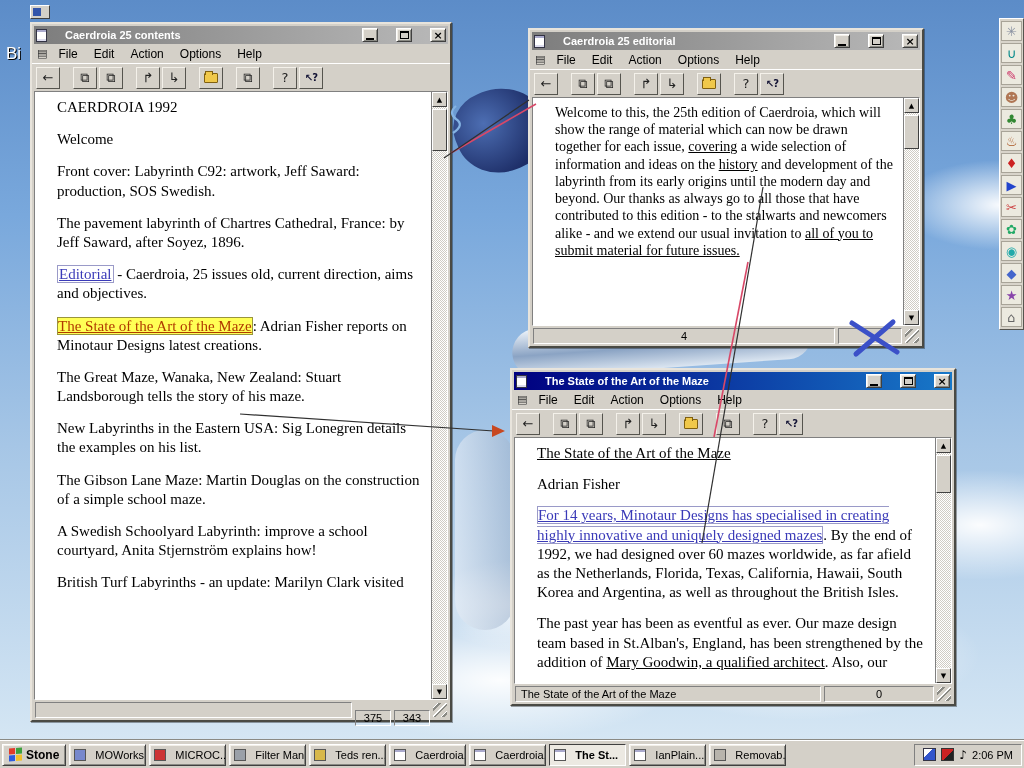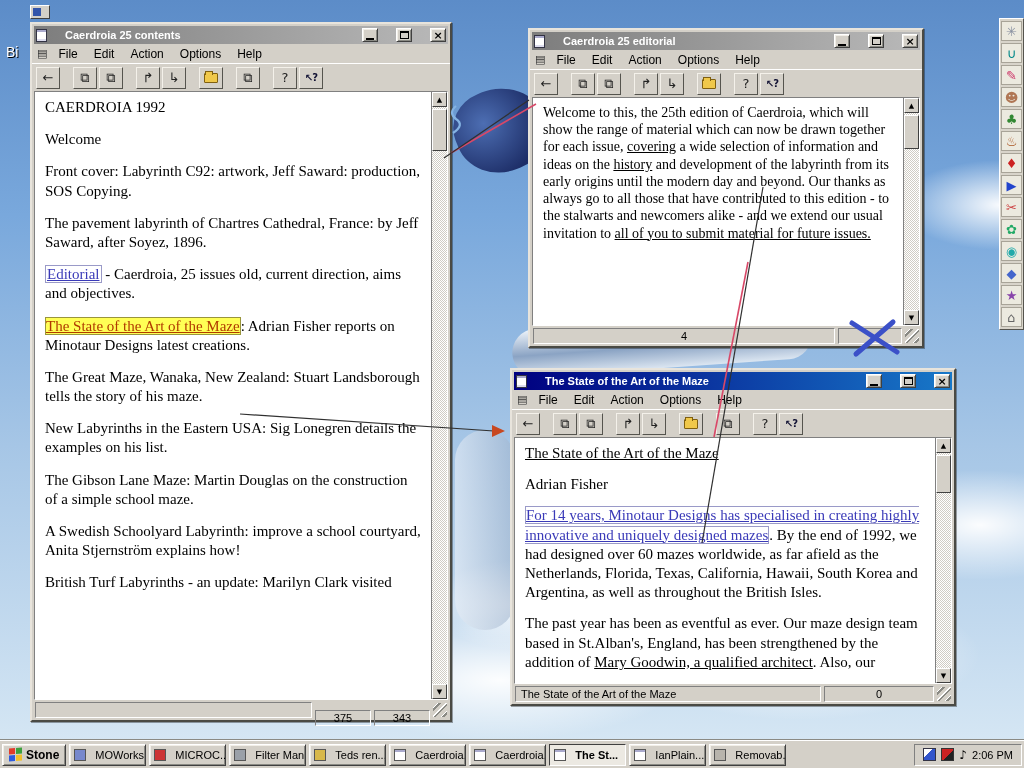--- a/index.html
+++ b/index.html
@@ -11,21 +11,21 @@
   .cloud { position:absolute; border-radius:50%;
            background: radial-gradient(closest-side, rgba(255,255,255,.95), rgba(255,255,255,0)); }
   .chrome-ribbon { position:absolute; left:512px; top:320px; width:300px; height:48px;
            border-radius:26px; transform:rotate(-4deg);
            background: linear-gradient(180deg,#f4f8fc, #8aa2c2 55%, #dfe8f2); opacity:.95; }
   .navy-swoosh { position:absolute; left:455px; top:88px; width:92px; height:84px;
            border-radius:45% 60% 50% 55%; transform:rotate(-22deg);
            background: radial-gradient(circle at 35% 35%, #4a6ab0, #16245e 70%); opacity:.92; }
   .chrome-blob { position:absolute; left:455px; top:430px; width:60px; height:200px;
            border-radius:40px; background: linear-gradient(90deg,#e8eef6,#9db2cc); opacity:.6; }
-  .desktop-label { position:absolute; left:6px; top:44px; color:#fff; font-size:14px;
+  .desktop-label { position:absolute; left:6px; top:44px; color:#fff; font-size:17px;
            text-shadow:1px 1px 0 #000; }
   .win-fragment { position:absolute; left:30px; top:5px; width:20px; height:14px;
            background:#d4d0c8; border:1px solid; border-color:#fff #404040 #404040 #fff; }
   .win-fragment i { display:block; width:8px; height:8px; margin:2px; background:#3355aa; }
 
   
   .win { position:absolute; background:#d4d0c8; display:flex; flex-direction:column;
          border:2px solid; border-color:#e8e4dc #4a4a44 #4a4a44 #e8e4dc;
          box-shadow: 1px 1px 0 rgba(0,0,0,.35); }
   .titlebar { height:18px; margin:2px 2px 0 2px; display:flex; align-items:center; gap:18px; padding:0 2px; }
@@ -56,39 +56,39 @@
   .tool-sep { width:9px; }
   .folder-ico { width:14px; height:10px; background:#f0c84a; border:1px solid #806010;
                 border-radius:1px; position:relative; }
   .folder-ico::before { content:""; position:absolute; left:0; top:-3px; width:6px; height:3px;
                 background:#f0c84a; border:1px solid #806010; border-bottom:none; }
   .ctx-help { font-size:10px; letter-spacing:-1px; font-weight:bold; color:#113; }
 
   .body-row { flex:1; display:flex; overflow:hidden; margin:0 2px;
               border:1px solid; border-color:#808080 #fff #fff #808080; background:#fff; }
   .content { flex:1; background:#fff; overflow:hidden; padding:6px 10px 0 10px;
-             font-family:"Liberation Serif", serif; color:#000; }
+             font-family:"Liberation Serif", serif; color:#000;margin-left:12px; }
   .content p { line-height:1.28; }
 
   .scrollbar { width:16px; flex:0 0 16px; display:flex; flex-direction:column;
                background:#dcd8d0;
                background-image: repeating-conic-gradient(#ffffff 0% 25%, #d0ccc4 0% 50%);
                background-size:2px 2px; border-left:1px solid #808080; }
   .sb-btn { width:15px; height:15px; background:#d4d0c8; padding:0;
             border:1px solid; border-color:#fff #404040 #404040 #fff;
             font:7px "DejaVu Sans", sans-serif; display:flex; align-items:center; justify-content:center; }
   .sb-track { flex:1; position:relative; }
   .sb-thumb { position:absolute; left:0; top:2px; width:15px; height:42px; background:#d4d0c8;
               border:1px solid; border-color:#fff #404040 #404040 #fff; }
 
   .statusbar { height:20px; display:flex; align-items:center; gap:3px; padding:2px 3px; font-size:11px; }
   .status-field { height:16px; border:1px solid; border-color:#808080 #fff #fff #808080;
                   padding:0 5px; display:flex; align-items:center; overflow:hidden; white-space:nowrap; }
   .sf-flex { flex:1; }
-  .sf-num { width:56px; justify-content:center;margin-top:16px; }
+  .sf-num { width:36px; justify-content:center;margin-top:16px; }
   .grip { width:14px; height:14px;
           background: repeating-linear-gradient(135deg,#d4d0c8 0 3px,#fff 3px 4px,#8a8a84 4px 6px); }
 
   
   .lk-box  { color:#3a3ab8; text-decoration:underline; border:1px solid #9a9ac8; padding:0 1px; cursor:pointer; }
   .lk-u    { color:#000; text-decoration:underline; cursor:pointer; }
   .lk-hl   { background:#ffff55; border:1px solid #99953d; color:#b03a00;
              text-decoration:underline; cursor:pointer; }
   .lk-blue { color:#3a3ab8; text-decoration:underline; border:1px solid #9a9ac8; cursor:pointer; }
 
@@ -198,21 +198,21 @@
     <span class="tool-sep"></span>
     <button class="tool-btn">⧉</button>
     <span class="tool-sep"></span>
     <button class="tool-btn">?</button>
     <button class="tool-btn ctx-help">↖?</button>
   </div>
   <div class="body-row">
     <div class="content">
       <p>CAERDROIA 1992</p>
       <p>Welcome</p>
-      <p>Front cover: Labyrinth C92: artwork, Jeff Saward: production, SOS Copying.</p>
+      <p>Front cover: Labyrinth C92: artwork, Jeff Saward: production, SOS Swedish.</p>
       <p>The pavement labyrinth of Chartres Cathedral, France: by Jeff Saward, after Soyez, 1896.</p>
       <p><span class="lk-box">Editorial</span><span> - Caerdroia, 25 issues old, current direction, aims and objectives.</span></p>
       <p><span class="lk-hl">The State of the Art of the Maze</span><span>: Adrian Fisher reports on Minotaur Designs latest creations.</span></p>
       <p>The Great Maze, Wanaka, New Zealand: Stuart Landsborough tells the story of his maze.</p>
       <p>New Labyrinths in the Eastern USA: Sig Lonegren details the examples on his list.</p>
       <p>The Gibson Lane Maze: Martin Douglas on the construction of a simple school maze.</p>
       <p>A Swedish Schoolyard Labyrinth: improve a school courtyard, Anita Stjernström explains how!</p>
       <p>British Turf Labyrinths - an update: Marilyn Clark visited</p>
     </div>
     <div class="scrollbar">

